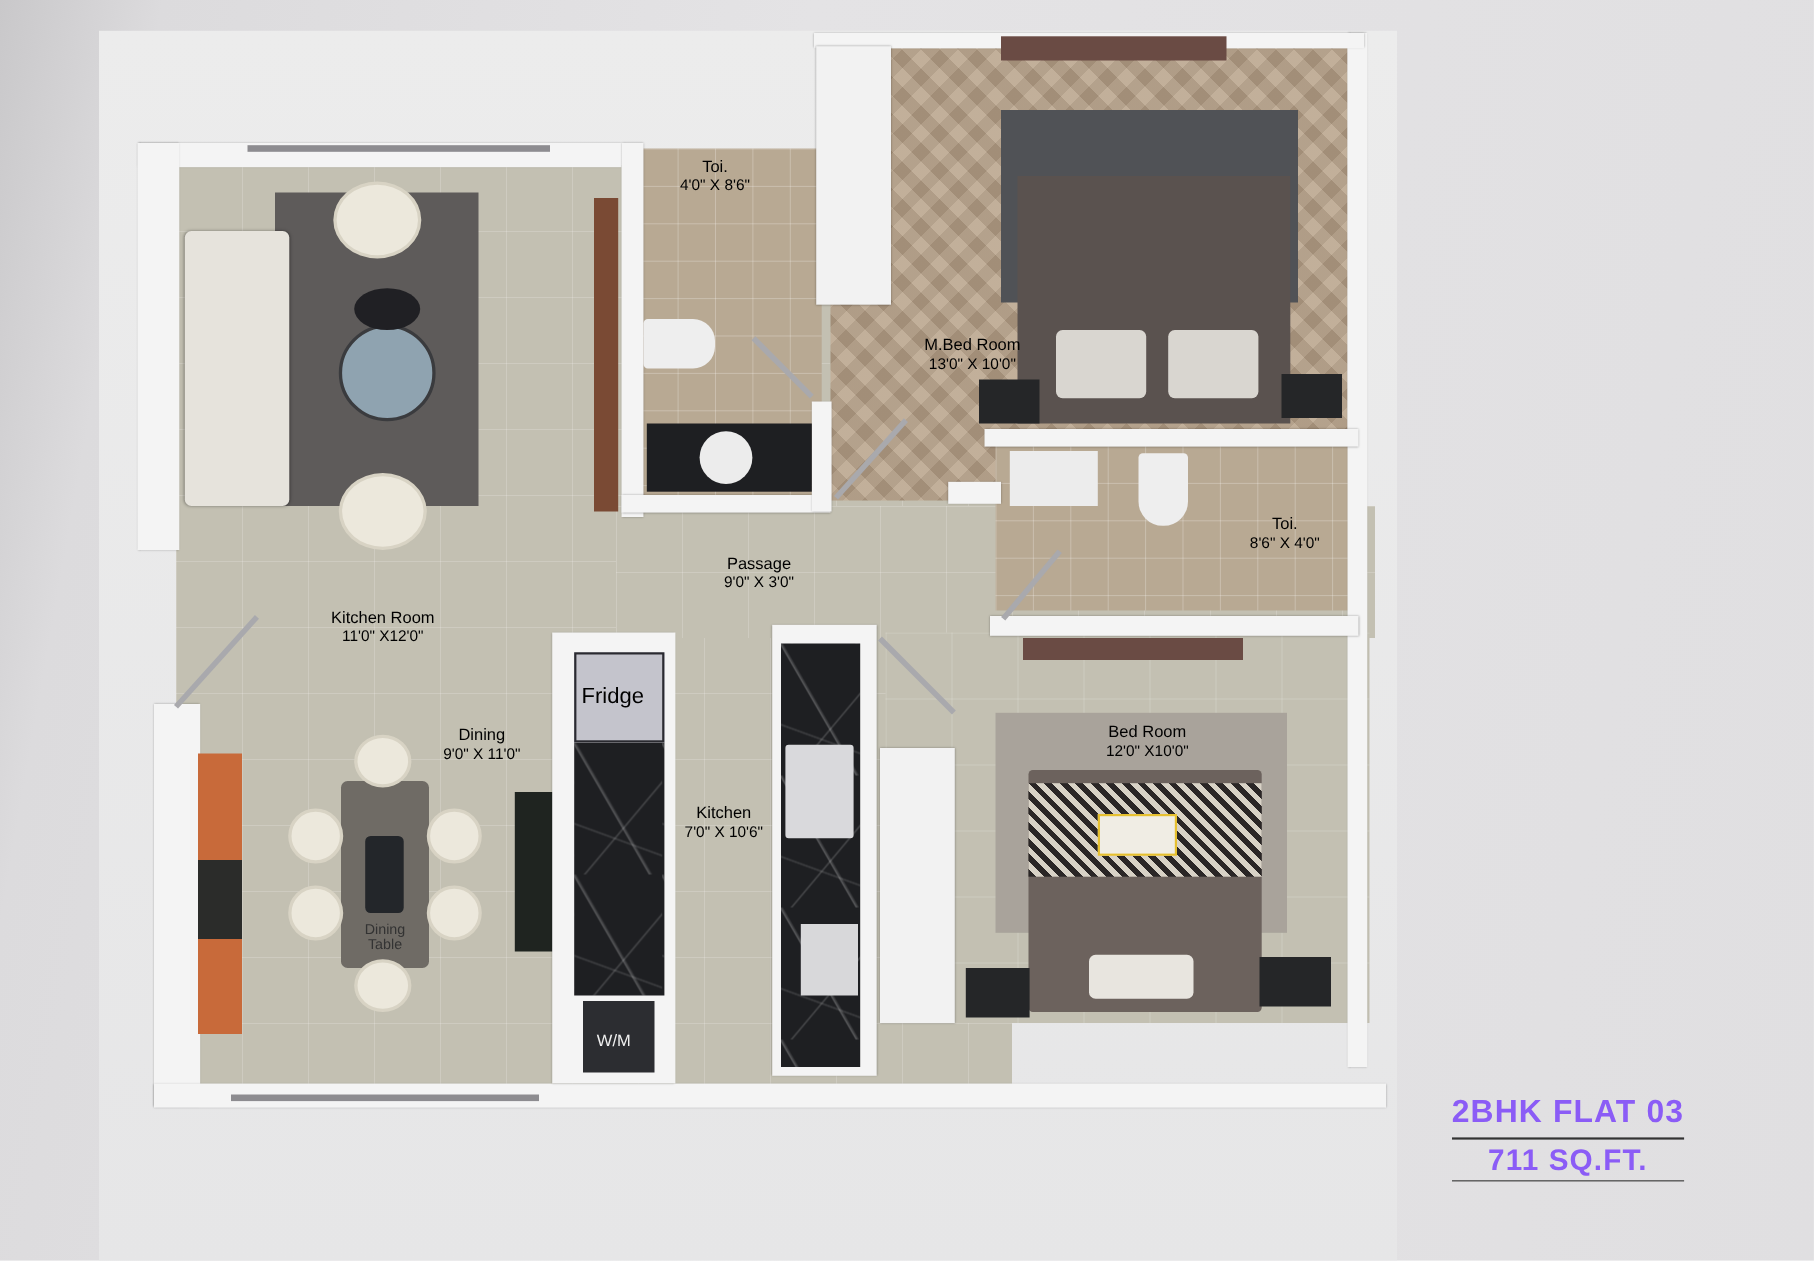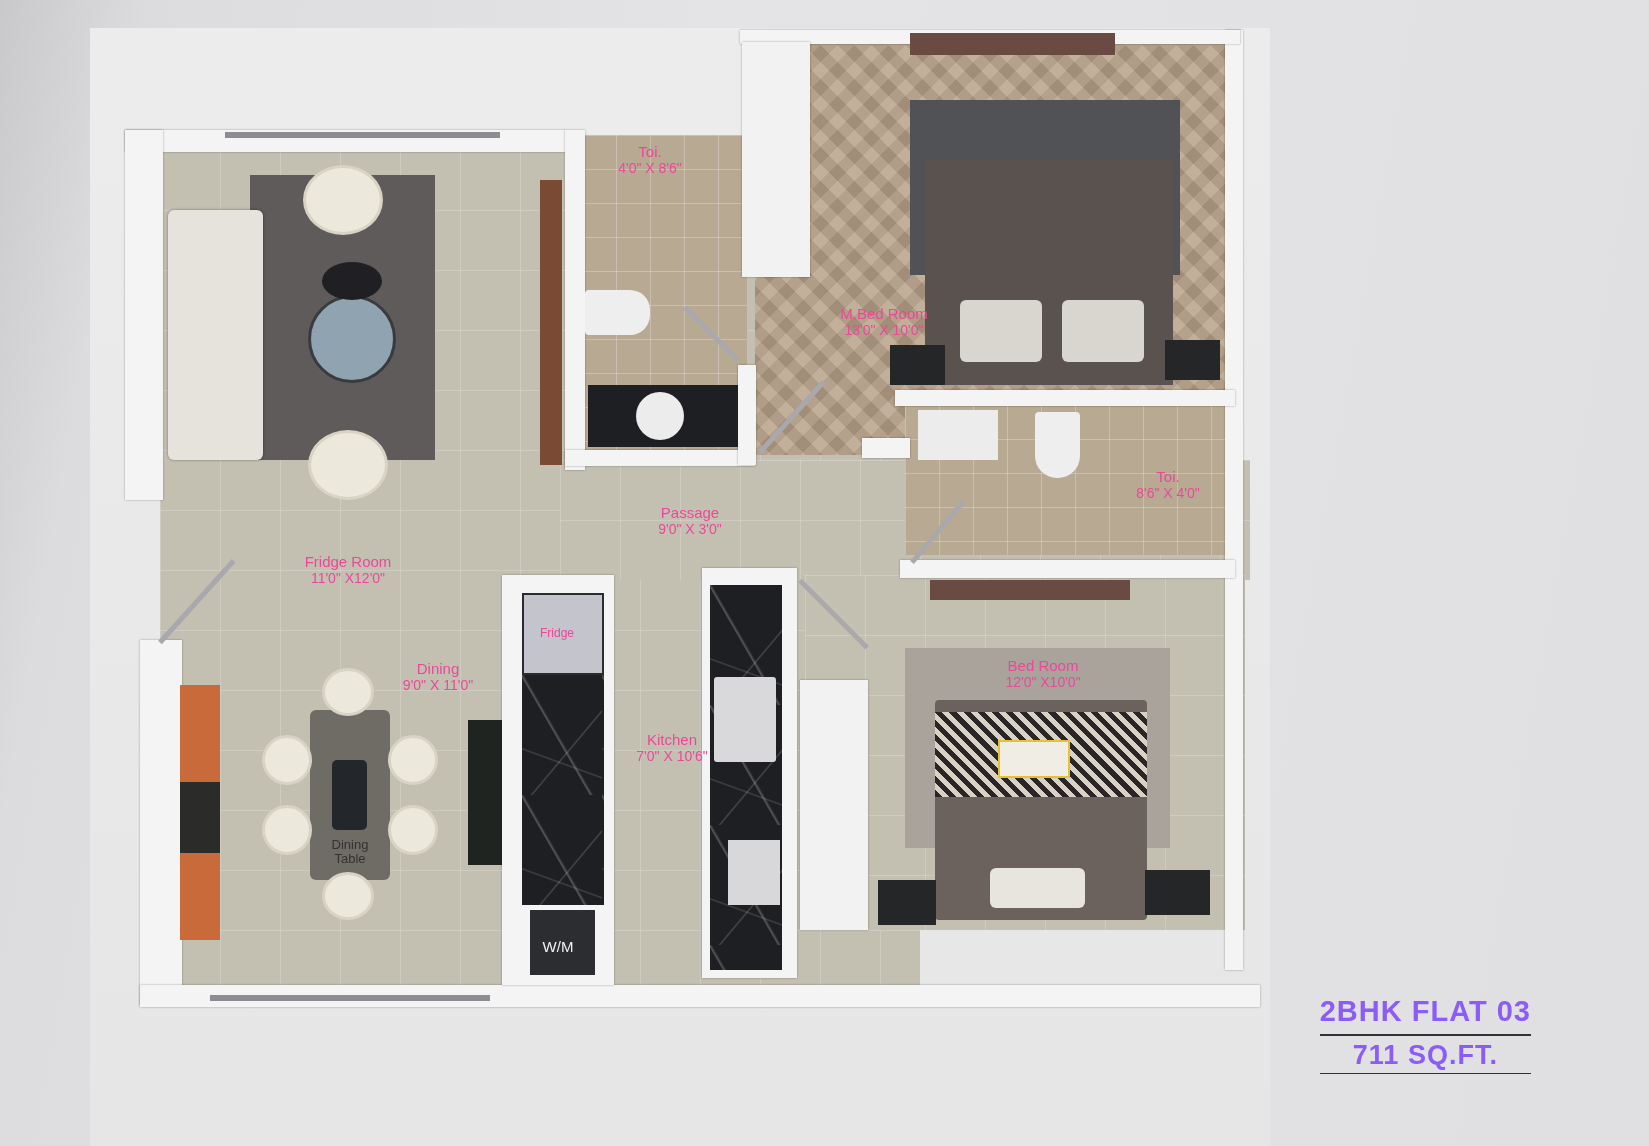--- a/index.html
+++ b/index.html
@@ -33,21 +33,21 @@
   }
   .bathfloor {
     position: absolute;
     background-color: #b8a993;
     background-image:
       linear-gradient(rgba(255,255,255,.25) 1px, transparent 1px),
       linear-gradient(90deg, rgba(255,255,255,.25) 1px, transparent 1px);
     background-size: 34px 34px;
   }
   .label {
-    position: absolute; text-align: center; color: #ec4899;
+    position: absolute; text-align: center; color: #000000;
     font-size: 15px; line-height: 17px; white-space: nowrap;
     transform: translateX(-50%);
   }
   .label .dim { display: block; font-size: 14px; }
   .rug { position: absolute; background: #5e5b5a; }
   .marble {
     position: absolute; background-color: #1e1f22;
     background-image:
       linear-gradient(60deg, transparent 45%, rgba(255,255,255,.25) 46%, transparent 48%),
       linear-gradient(130deg, transparent 60%, rgba(255,255,255,.18) 61%, transparent 62%),
@@ -119,21 +119,21 @@
   <div class="label" style="left:350px;top:838px;font-size:13px;line-height:14px;color:#333;">
     <span>Dining</span><br>
     <span>Table</span>
   </div>
   <div class="abs" style="left:180px;top:685px;width:40px;height:255px;background:linear-gradient(180deg,#c86a3a 0 38%,#2b2c2a 38% 66%,#c86a3a 66%);"></div>
   <div class="abs" style="left:468px;top:720px;width:40px;height:145px;background:#1f2420;"></div>
 
   <div class="wall" style="left:502px;top:575px;width:112px;height:410px;"></div>
   <div class="marble" style="left:522px;top:675px;width:82px;height:230px;"></div>
   <div class="abs" style="left:522px;top:593px;width:82px;height:82px;background:#c4c4cc;border:2px solid #2a2a30;"></div>
-  <div class="label" style="left:557px;top:625px;font-size:12px;">Fridge</div>
+  <div class="label" style="left:557px;top:625px;font-size:20px;">Fridge</div>
   <div class="abs" style="left:530px;top:910px;width:65px;height:65px;background:#2c2d31;"></div>
   <div class="label" style="left:558px;top:938px;color:#f0f0f0;">W/M</div>
 
   <div class="wall" style="left:702px;top:568px;width:95px;height:410px;"></div>
   <div class="marble" style="left:710px;top:585px;width:72px;height:385px;"></div>
   <div class="abs" style="left:714px;top:677px;width:62px;height:85px;background:#d9d9dc;border-radius:3px;"></div>
   <div class="abs" style="left:728px;top:840px;width:52px;height:65px;background:#d8d8da;"></div>
 
   <div class="rug" style="left:905px;top:648px;width:265px;height:200px;background:#a9a39b;"></div>
   <div class="abs" style="left:935px;top:700px;width:212px;height:220px;background:#6c625d;border-radius:4px;"></div>
@@ -173,28 +173,28 @@
   </div>
   <div class="label" style="left:1168px;top:468px;">
     <span>Toi.</span>
     <span class="dim">8'6" X 4'0"</span>
   </div>
   <div class="label" style="left:690px;top:504px;">
     <span>Passage</span>
     <span class="dim">9'0" X 3'0"</span>
   </div>
   <div class="label" style="left:348px;top:553px;">
-    <span>Fridge Room</span>
+    <span>Kitchen Room</span>
     <span class="dim">11'0" X12'0"</span>
   </div>
   <div class="label" style="left:438px;top:660px;">
     <span>Dining</span>
     <span class="dim">9'0" X 11'0"</span>
   </div>
-  <div class="label" style="left:672px;top:731px;">
+  <div class="label" style="left:658px;top:731px;">
     <span>Kitchen</span>
     <span class="dim">7'0" X 10'6"</span>
   </div>
   <div class="label" style="left:1043px;top:657px;">
     <span>Bed Room</span>
     <span class="dim">12'0" X10'0"</span>
   </div>
 </div>
 
 <div class="title-block">

